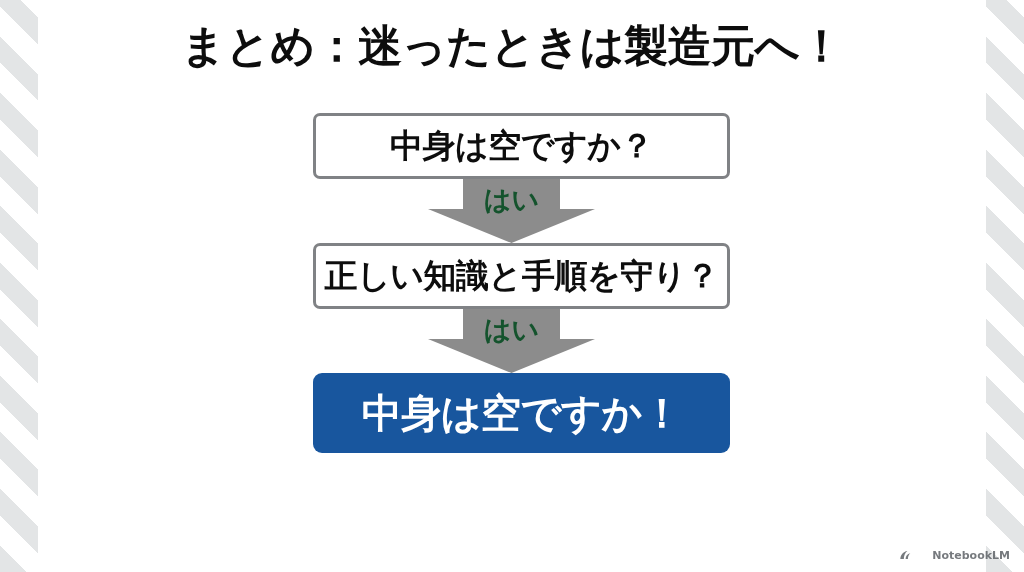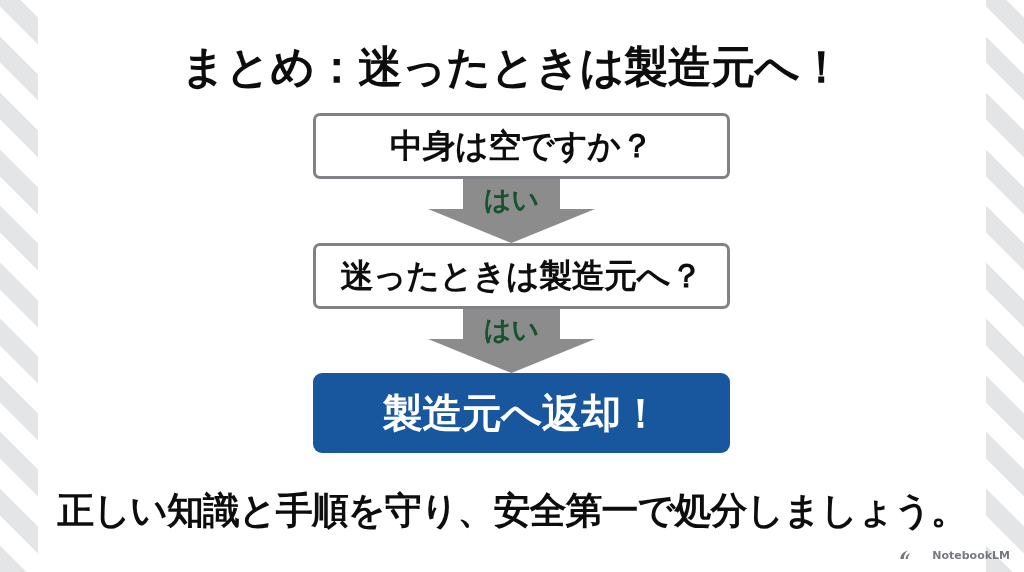--- a/index.html
+++ b/index.html
@@ -37,21 +37,21 @@
         #ffffff 40px
     );
   }
   .stripe-band.left  { left: 0; }
   .stripe-band.right { right: 0; }
 
   
   #title {
     position: absolute;
     left: 0;
-    top: 42px;
+    top: 21px;
     width: 1024px;
     text-align: center;
     font-size: 44px;
     font-weight: 700;
     color: #0d0d0d;
     letter-spacing: -0.5px;
     line-height: 1.12;
     white-space: nowrap;
   }
 
@@ -167,37 +167,36 @@
     </div>
 
     <div class="arrow-wrap">
       <svg class="arrow-svg" width="417" height="64" viewBox="0 0 417 64">
         <polygon points="160,0 257,0 257,30 292,30 208.5,64 125,30 160,30" fill="#8c8c8c"></polygon>
       </svg>
       <div class="arrow-label">はい</div>
     </div>
 
     <div class="flow-box">
-      <span>迷ったときは製造元へ？</span>
+      <span>正しい知識と手順を守り？</span>
     </div>
 
     <div class="arrow-wrap">
       <svg class="arrow-svg" width="417" height="64" viewBox="0 0 417 64">
         <polygon points="160,0 257,0 257,30 292,30 208.5,64 125,30 160,30" fill="#8c8c8c"></polygon>
       </svg>
       <div class="arrow-label">はい</div>
     </div>
 
     <div class="flow-box result">
-      <span>製造元へ返却！</span>
+      <span>中身は空ですか！</span>
     </div>
 
   </div>
 
-  <div id="caption">正しい知識と手順を守り、安全第一で処分しましょう。</div>
 
   <div id="watermark">
     <svg width="14" height="14" viewBox="0 0 24 24">
       <path d="M4 19 C4 12, 9 6, 16 5 C12 8, 10 13, 10 19 Z" fill="#5f6368"></path>
       <path d="M13 19 C13 14, 16 10, 21 9 C18 12, 17 15, 17 19 Z" fill="#5f6368"></path>
     </svg>
     <span>NotebookLM</span>
   </div>
 
 </div>

